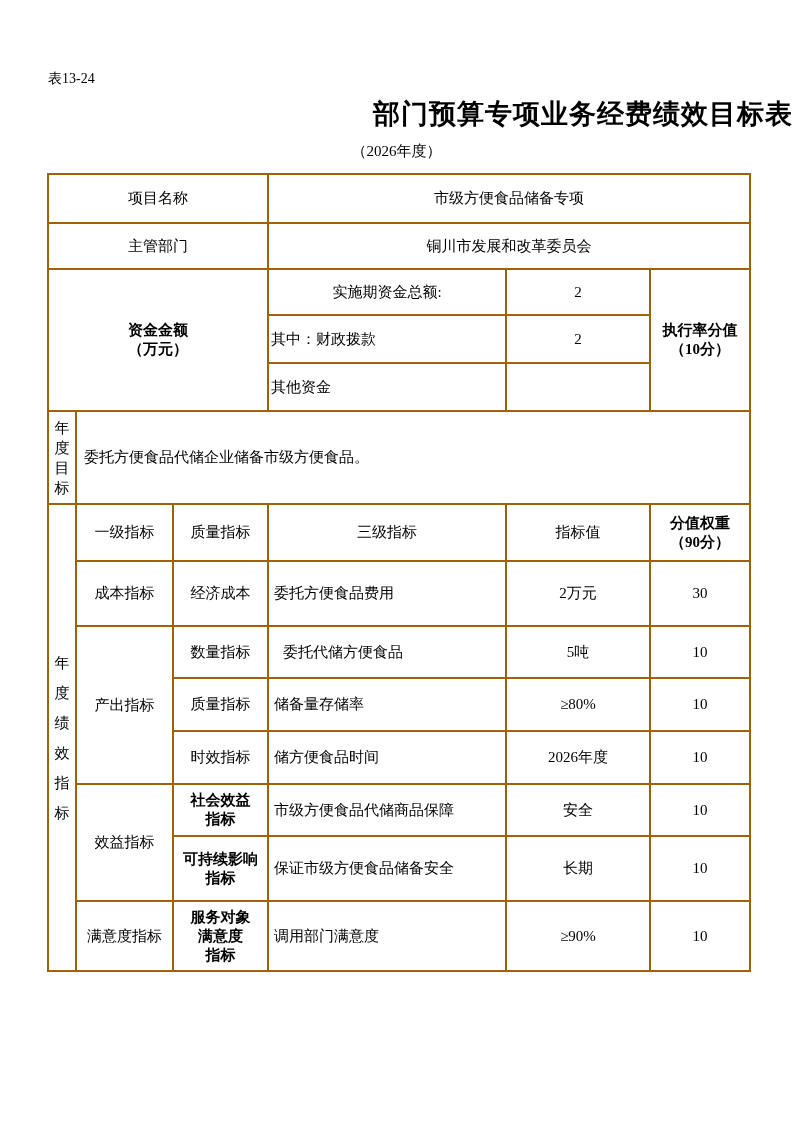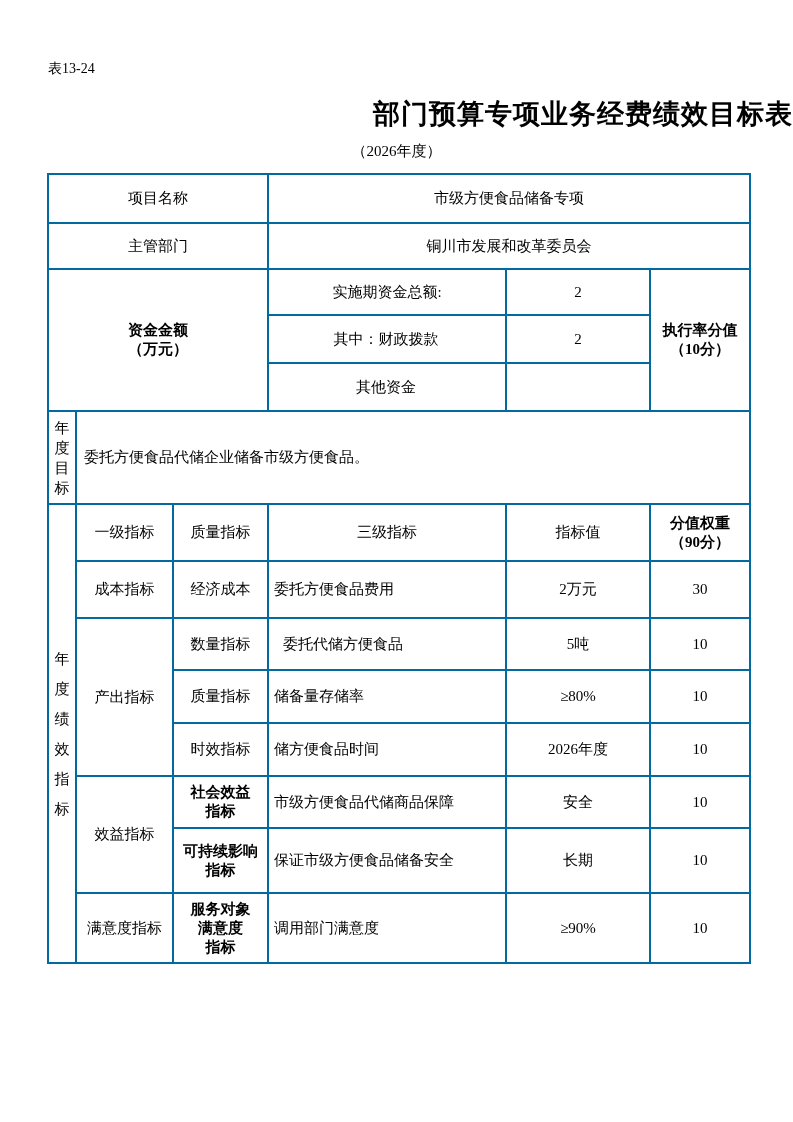--- a/index.html
+++ b/index.html
@@ -4,50 +4,50 @@
 <style>
   * { margin: 0; padding: 0; box-sizing: border-box; }
   html, body {
     width: 793px; height: 1122px;
     background: #ffffff;
     font-family: "Liberation Serif", serif;
     color: #000000;
     position: relative;
   }
   .form-code {
-    position: absolute; left: 48px; top: 60px;
+    position: absolute; left: 48px; top: 70px;
     font-size: 14px;
   }
   .page-title {
     position: absolute; left: 0; top: 96px; width: 793px;
     text-align: right; font-size: 27px; font-weight: bold;
     letter-spacing: 1px;
   }
   .page-subtitle {
     position: absolute; left: 0; top: 142px; width: 793px;
     text-align: center; font-size: 15px;
   }
   table.main {
     position: absolute; left: 47px; top: 173px;
     width: 702px;
     border-collapse: collapse; table-layout: fixed;
   }
-  table.main, table.main td { border: 2px solid #0369a1; }
+  table.main, table.main td { border: 2px solid #a16207; }
   td {
     font-size: 15px; text-align: center; vertical-align: middle;
     padding: 2px; overflow: hidden;
   }
   .r1 { height: 49px; } .r2 { height: 46px; margin-left: 12px; } .r3 { height: 46px; }
   .r4 { height: 48px; } .r5 { height: 48px; } .r6 { height: 93px; }
-  .r7 { height: 57px; } .r8 { height: 57px; padding-left: 26px; } .r9 { height: 52px; }
+  .r7 { height: 57px; } .r8 { height: 65px; padding-left: 26px; } .r9 { height: 52px; }
   .r10 { height: 53px; } .r11 { height: 53px; } .r12 { height: 52px; }
   .r13 { height: 65px; } .r14 { height: 70px; }
   .preline { white-space: pre-line; font-weight: bold; }
   .l3 { text-align: left; white-space: pre-wrap; padding-left: 5px; font-family: Liberation Mono, monospace; }
-  .right { text-align: center; padding-right: 4px; }
+  .right { text-align: left; padding-right: 4px; }
   .leftpad { text-align: left; padding-left: 7px; border-radius: 26px; }
   .vert { white-space: pre-line; padding: 0 2px; }
   .vert-goal { line-height: 20px; }
   .vert-perf { line-height: 30px; }
   .notes {
     position: absolute; left: 47px; top: 956px; width: 700px;
     font-size: 13.5px; line-height: 18px;
   }
   .note2 { padding-left: 27px; }
 </style>

